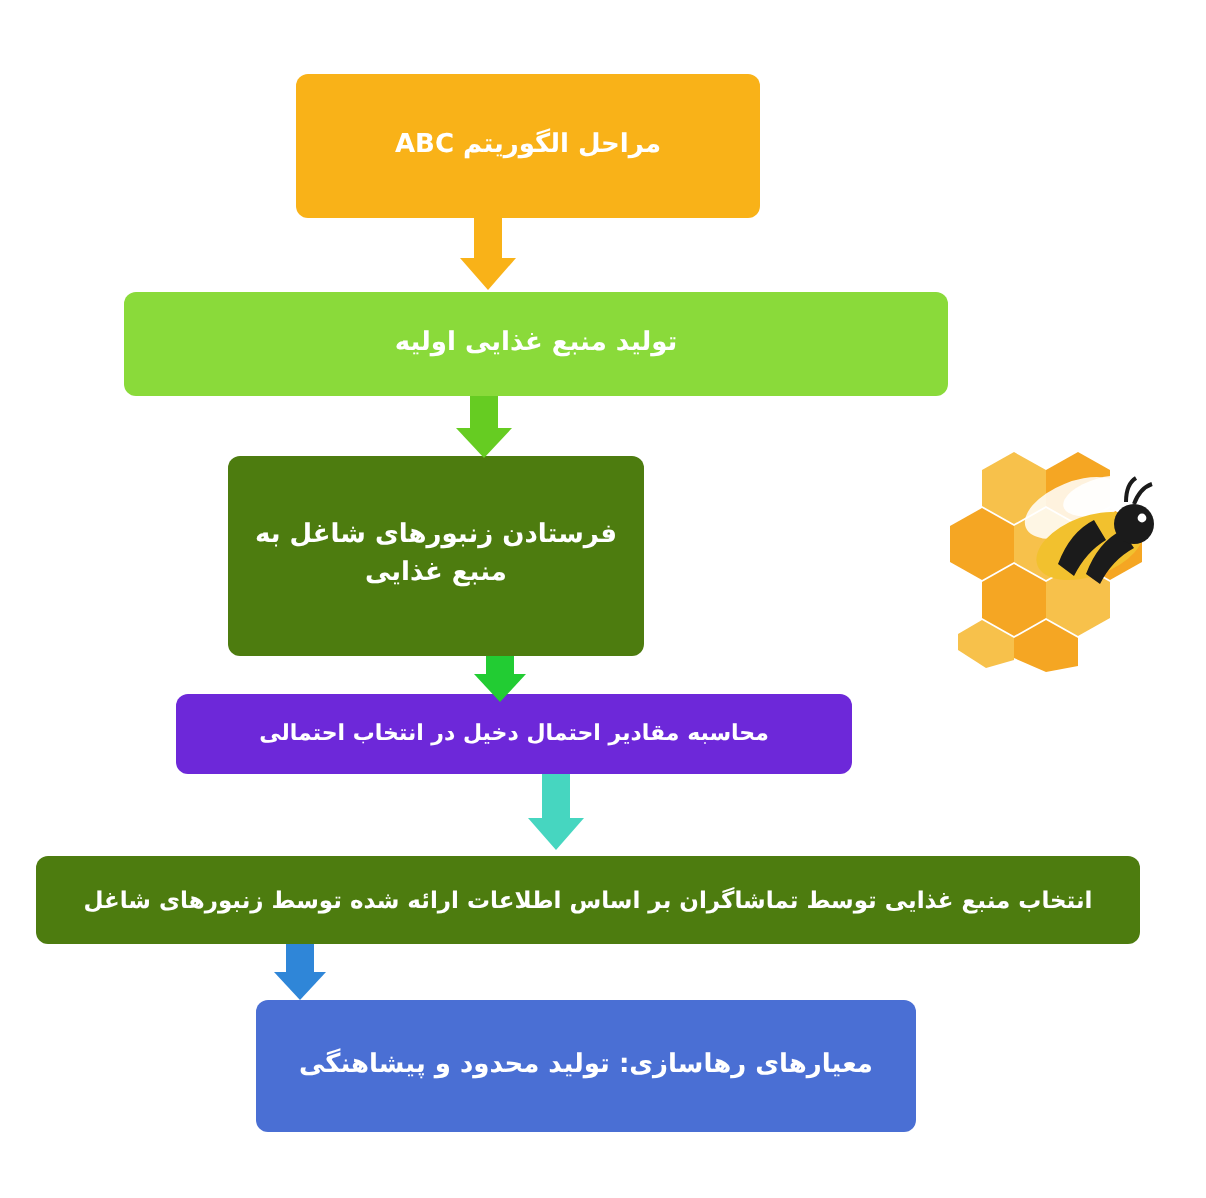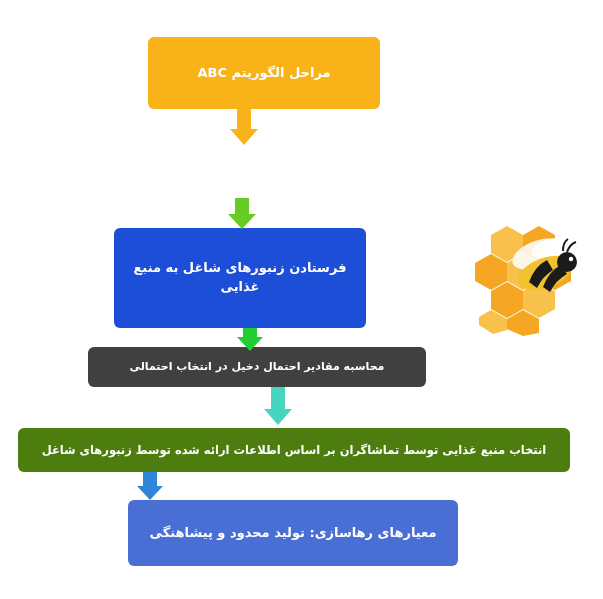--- a/index.html
+++ b/index.html
@@ -64,26 +64,29 @@
 </style>
 </head>
 <body>
 
 <div id="canvas">
 
   <div class="node" id="node-0" style="left: 148px; top: 37px; width: 232px; height: 72px; background: rgb(249, 178, 24); font-size: 13px;">
     <span>مراحل الگوریتم ABC</span>
   </div>
 
+  <div class="node" id="node-1" style="left: 62px; top: 146px; width: 412px; height: 52px; background: rgb(138, 218, 58); font-size: 13px;">
+    <span>تولید منبع غذایی اولیه</span>
+  </div>
 
-  <div class="node" id="node-2" style="left: 114px; top: 228px; width: 252px; height: 100px; background: #1d4ed8; font-size: 13px;">
+  <div class="node" id="node-2" style="left: 114px; top: 228px; width: 208px; height: 100px; background: #4d7c0f; font-size: 13px;">
     <span>فرستادن زنبورهای شاغل به منبع غذایی</span>
   </div>
 
-  <div class="node" id="node-3" style="left: 88px; top: 347px; width: 338px; height: 40px; background: #404040; font-size: 11px;">
+  <div class="node" id="node-3" style="left: 88px; top: 347px; width: 338px; height: 40px; background: #6d28d9; font-size: 11px;">
     <span>محاسبه مقادیر احتمال دخیل در انتخاب احتمالی</span>
   </div>
 
   <div class="node" id="node-4" style="left: 18px; top: 428px; width: 552px; height: 44px; background: #4d7c0f; font-size: 11.5px;">
     <span>انتخاب منبع غذایی توسط تماشاگران بر اساس اطلاعات ارائه شده توسط زنبورهای شاغل</span>
   </div>
 
   <div class="node" id="node-5" style="left: 128px; top: 500px; width: 330px; height: 66px; background: rgb(74, 111, 212); font-size: 13px; text-align: center;">
     <span>معیارهای رهاسازی: تولید محدود و پیشاهنگی</span>
   </div>

